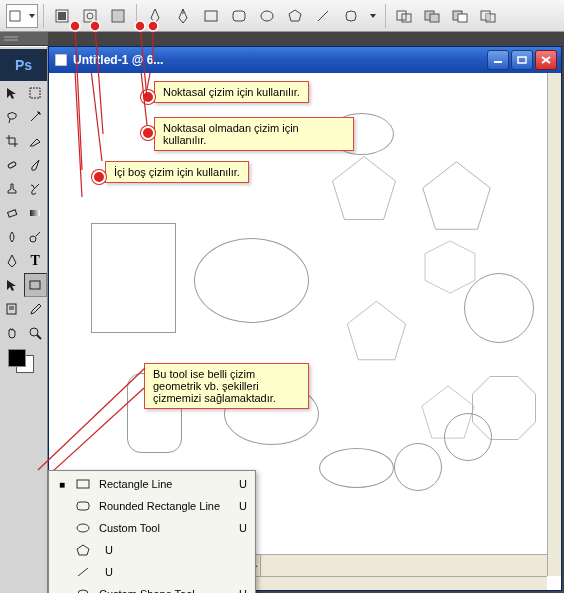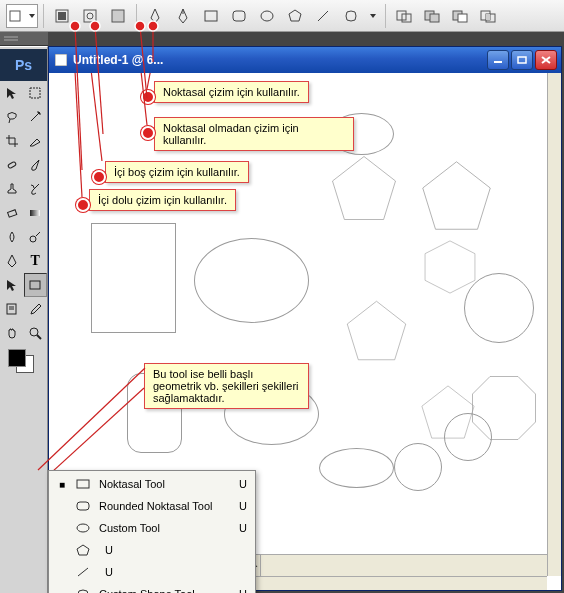--- a/index.html
+++ b/index.html
@@ -391,22 +391,21 @@
             <polygon points="30,5 70,5 95,30 95,70 70,95 30,95 5,70 5,30"></polygon>
           </svg></div>
       <div class="shape ellipse" style="top:340px; left:395px; width:48px; height:48px;"></div>
       <div class="shape ellipse" style="top:375px; left:270px; width:75px; height:40px;"></div>
       <div class="shape ellipse" style="top:370px; left:345px; width:48px; height:48px;"></div>
     </div>
 
     <div class="callout box" style="top:8px; left:105px;">Noktasal çizim için kullanılır.</div>
     <div class="callout box" style="top:44px; left:105px;">Noktasal olmadan çizim için kullanılır.</div>
     <div class="callout box" style="top:80px; left:56px;margin-top:8px;">İçi boş çizim için kullanılır.</div>
-    <div class="callout box" style="top:116px; left:40px;">İçi dolu çizim için kullanılır.</div>
-    <div class="callout" style="top:290px; left:95px; width:165px;">Bu tool ise belli başlı geometrik vb. şekilleri şekilleri sağlamaktadır.</div>
+    <div class="callout" style="top:290px; left:95px; width:165px;">Bu tool ise belli çizim geometrik vb. şekilleri çizmemizi sağlamaktadır.</div>
 
     <svg class="overlay-lines">
       <line class="ann-line" x1="98" y1="16" x2="105" y2="-20"></line>
       <line class="ann-line" x1="98" y1="52" x2="90" y2="-20"></line>
       <line class="ann-line" x1="53" y1="88" x2="40" y2="-20"></line>
       <line class="ann-line" x1="33" y1="124" x2="25" y2="-20"></line>
       <line class="ann-line" x1="95" y1="315" x2="-20" y2="420"></line>
     </svg>
 
     <div class="status-bar">
@@ -421,31 +420,31 @@
 </div>
 
 <div class="flyout" style="top:470px; left:48px; width:208px;">
   <div class="flyout-row">
     <span class="fly-check">■</span>
     <span class="fly-icon">
         <svg width="14" height="12">
           <rect x="1" y="2" width="12" height="8" fill="none" stroke="#333"></rect>
         </svg>
       </span>
-    <span class="fly-label">Noktasal Tool</span>
+    <span class="fly-label">Rectangle Line</span>
     <span class="fly-key">U</span>
   </div>
   <div class="flyout-row">
     <span class="fly-check"></span>
     <span class="fly-icon">
         <svg width="14" height="12">
           <rect x="1" y="2" width="12" height="8" rx="3" fill="none" stroke="#333"></rect>
         </svg>
       </span>
-    <span class="fly-label">Rounded Noktasal Tool</span>
+    <span class="fly-label">Rounded Rectangle Line</span>
     <span class="fly-key">U</span>
   </div>
   <div class="flyout-row">
     <span class="fly-check"></span>
     <span class="fly-icon">
         <svg width="14" height="12">
           <ellipse cx="7" cy="6" rx="6" ry="4" fill="none" stroke="#333"></ellipse>
         </svg>
       </span>
     <span class="fly-label">Custom Tool</span>

